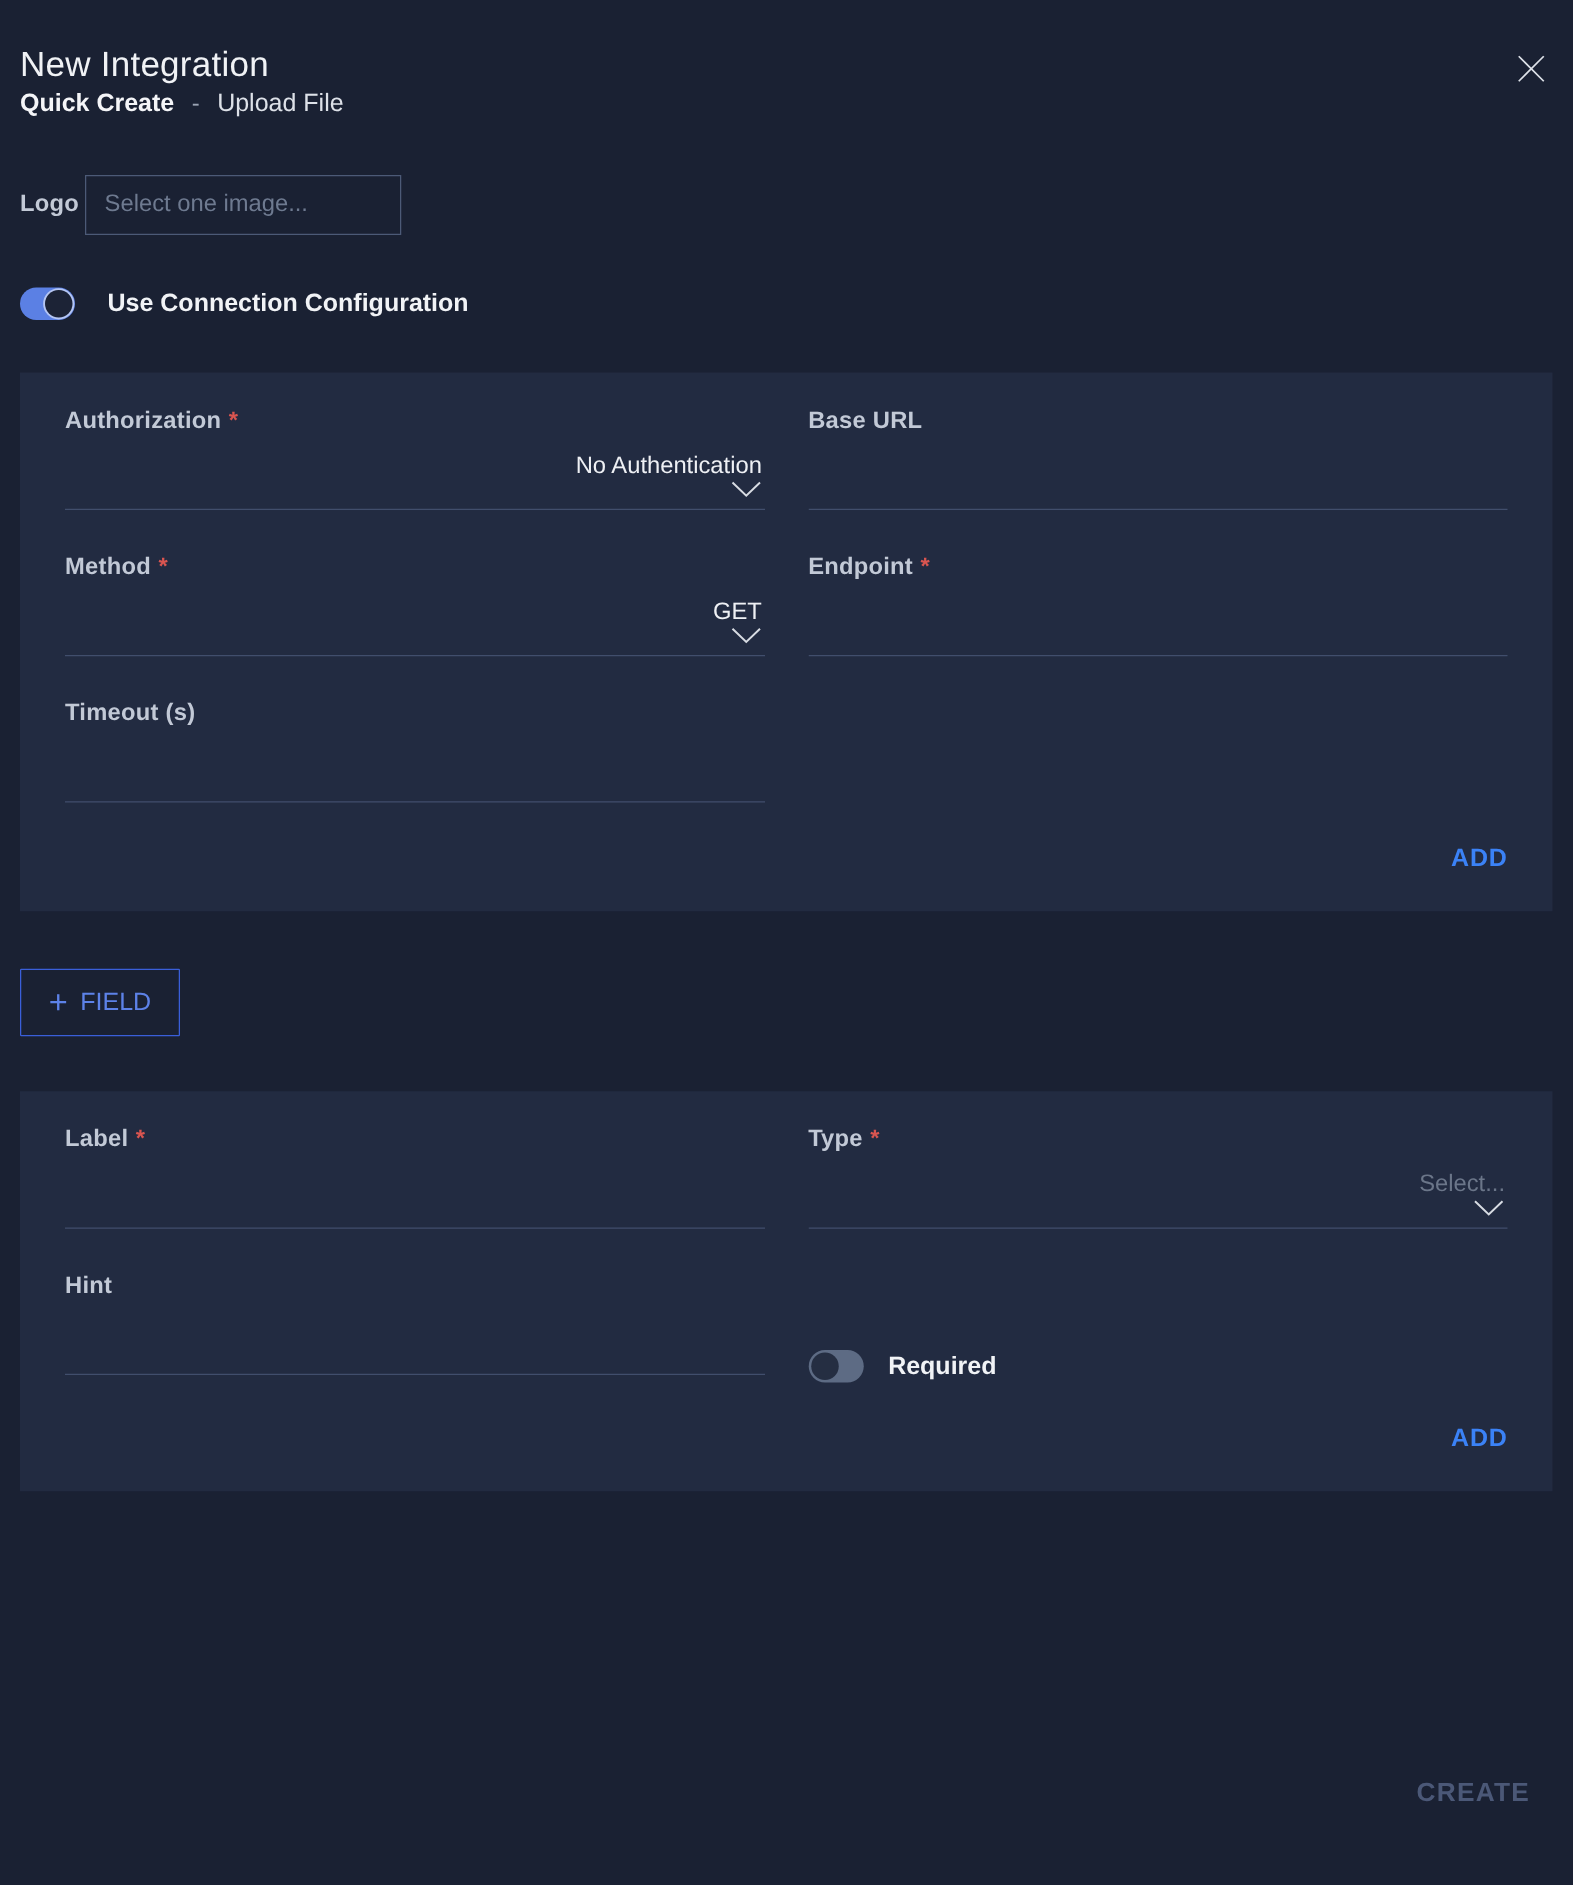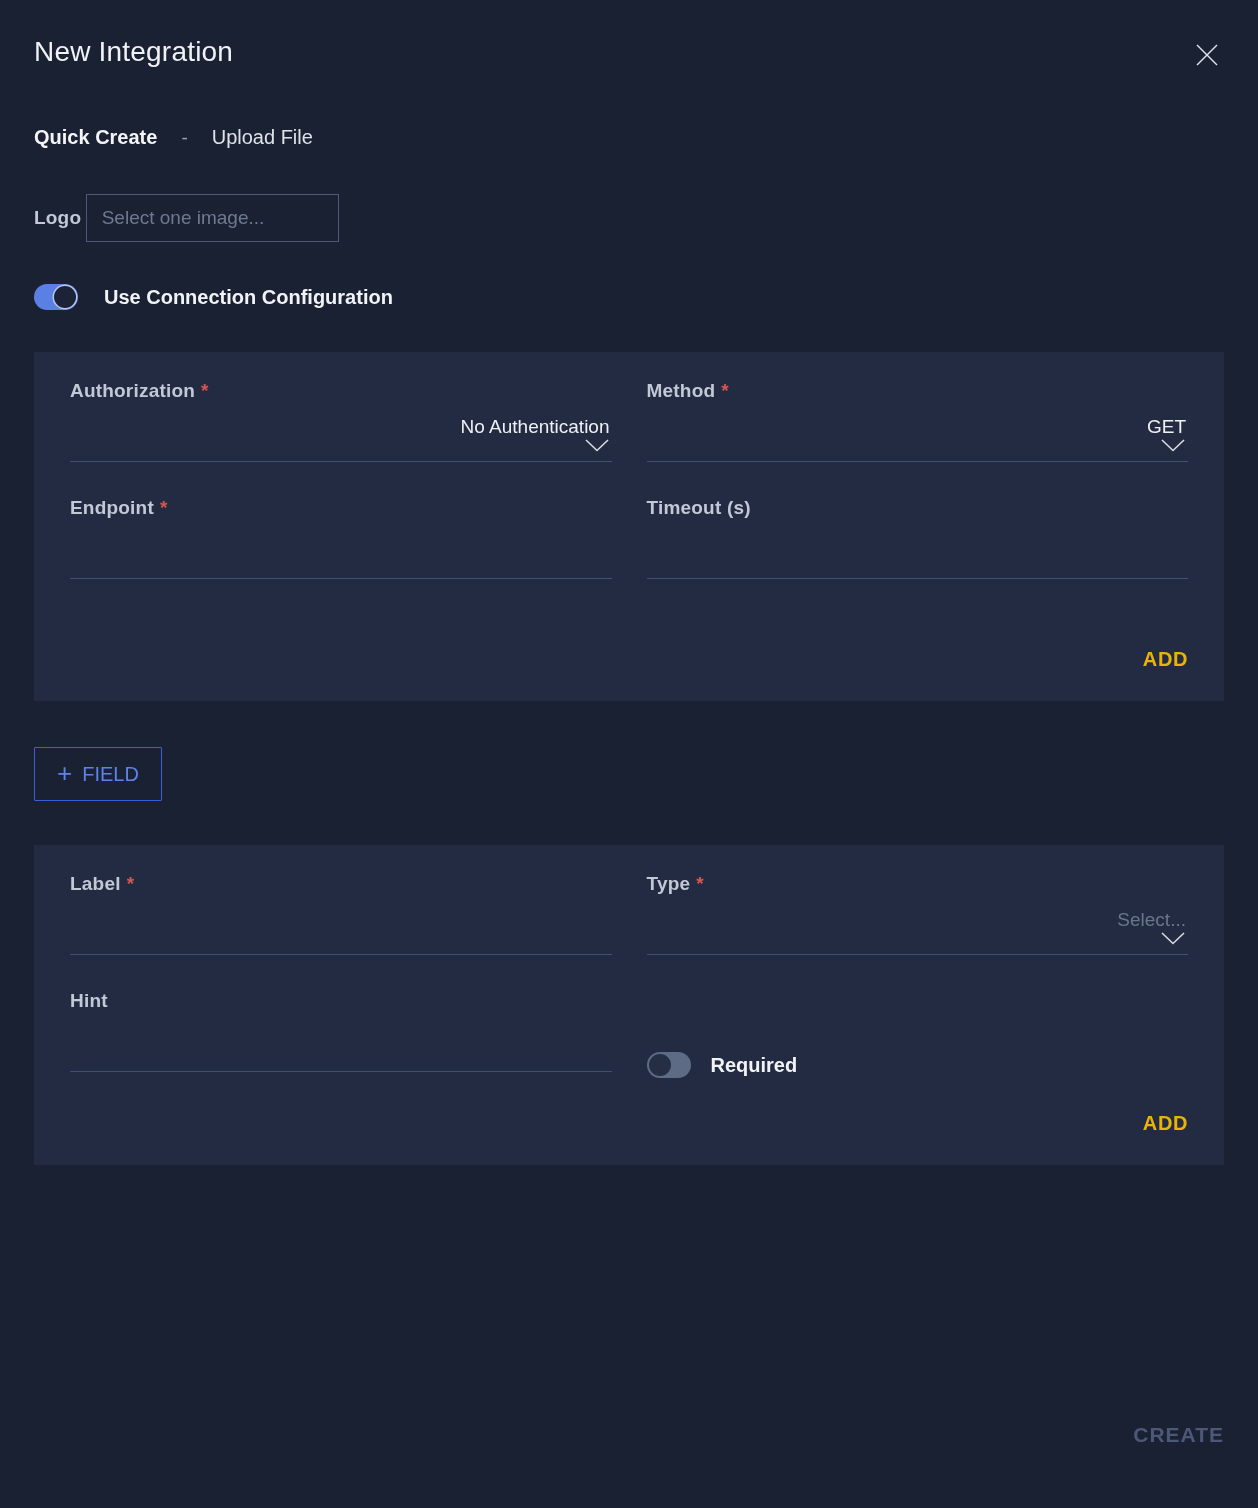--- a/index.html
+++ b/index.html
@@ -3,30 +3,30 @@
 <meta charset="utf-8">
 <style>
   * { margin: 0; padding: 0; box-sizing: border-box; }
   html, body {
     width: 1258px; height: 1508px;
     background: #1a2133;
     font-family: "Liberation Sans", sans-serif;
     color: #eef0f4;
     overflow: hidden;
   }
-  .modal { width: 1258px; height: 1508px; padding: 0 34px; position: relative; }
+  .modal { width: 1258px; height: 1508px; padding: 0 16px; position: relative; }
 
   
   .modal-header { display: flex; justify-content: space-between; align-items: flex-start; padding-top: 36px; }
   .modal-title { font-size: 28px; font-weight: 400; color: #f0f2f5; letter-spacing: .2px; }
   .close-btn { background: none; border: none; cursor: pointer; padding: 4px; margin-top: 2px; }
   .close-btn svg { display: block; }
 
   
-  .tabs { margin-top: 54px; display: flex; align-items: flex-end; gap: 24px; font-size: 20px; }
+  .tabs { display: flex; align-items: flex-end; gap: 14px; font-size: 20px; }
   .tab { cursor: pointer; color: #dde1e8; }
   .tab.active { font-weight: 700; color: #f4f5f8; }
   .tab-sep { color: #9aa3b3; font-size: 19px; }
 
   
   .label { font-size: 19px; font-weight: 700; color: #c2c9d6; letter-spacing: .2px; }
   .req { color: #d95550; font-weight: 700; margin-left: 6px; }
 
   
   .logo-block { margin-top: 36px; }
@@ -81,21 +81,21 @@
   .control input {
     background: transparent; border: none; outline: none; width: 100%;
     color: #eef0f4; font-size: 19px; font-family: "Liberation Sans", sans-serif;
   }
   .chevron { flex: 0 0 auto; margin-bottom: -2px; }
 
   .add-row { display: flex; justify-content: flex-end; margin-top: 34px; }
   .add-btn {
     background: none; border: none; cursor: pointer;
     font-family: "Liberation Sans", sans-serif;
-    font-size: 20px; font-weight: 700; color: #eab308; letter-spacing: .6px; margin-left: 29px;
+    font-size: 20px; font-weight: 700; color: #3b82f6; letter-spacing: .6px; margin-left: 29px;
   }
 
   
   .field-btn {
     margin-top: 46px; width: 128px; height: 54px;
     background: transparent; border: 1px solid #3a5fd9; border-radius: 1px;
     color: #5d82e8; font-size: 20px; cursor: pointer;
     display: flex; align-items: center; justify-content: center; gap: 10px;
     font-family: "Liberation Sans", sans-serif;
   }
@@ -153,20 +153,26 @@
       <div class="field">
         <span class="label"><span>Authorization</span><span class="req">*</span></span>
         <div class="control select">
           <span class="value">No Authentication</span>
           <svg class="chevron" width="26" height="15" viewBox="0 0 26 15" fill="none" stroke="#d7dbe2" stroke-width="1.6">
               <path d="M2 2 L13 12.5 L24 2"></path>
             </svg>
         </div>
       </div>
 
+      <div class="field">
+        <span class="label">Base URL</span>
+        <div class="control">
+          <input type="text" style="">
+        </div>
+      </div>
 
       <div class="field">
         <span class="label"><span>Method</span><span class="req">*</span></span>
         <div class="control select">
           <span class="value">GET</span>
           <svg class="chevron" width="26" height="15" viewBox="0 0 26 15" fill="none" stroke="#d7dbe2" stroke-width="1.6">
               <path d="M2 2 L13 12.5 L24 2"></path>
             </svg>
         </div>
       </div>

